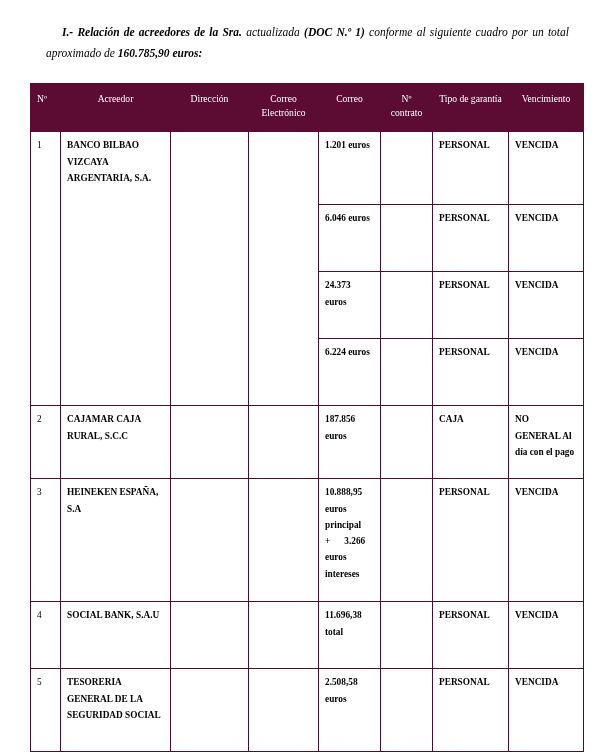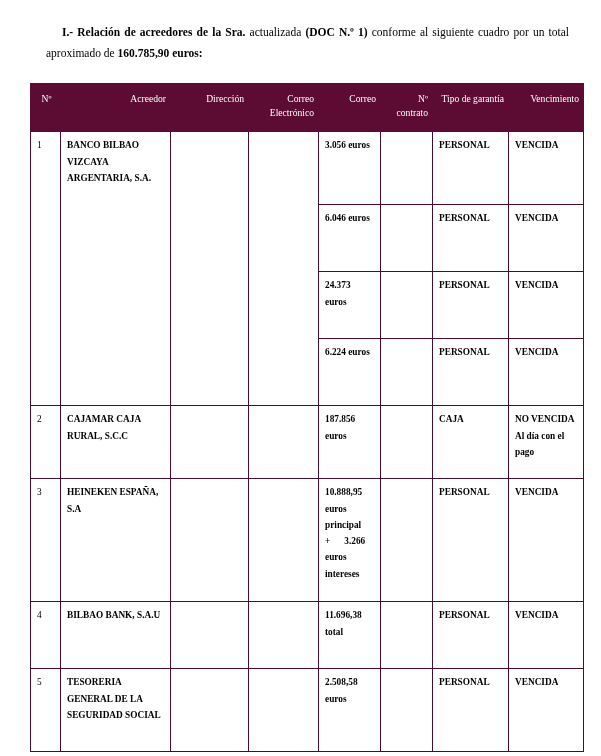--- a/index.html
+++ b/index.html
@@ -21,20 +21,21 @@
     box-sizing: border-box;
     padding: 22px 30px 10px 30px;
     position: relative;
   }
   .intro {
     font-size: 11.5px;
     line-height: 1.85;
     text-align: justify;
     margin: 0 0 18px 0;
     padding: 0 2px 0 16px;
+    font-style: italic;
   }
   .intro .b { font-weight: bold; }
   .intro-indent { display: inline-block; width: 16px; }
 
   table.acreedores {
     border-collapse: collapse;
     width: 543px;
     margin: 0 auto 0 auto;
     table-layout: fixed;
   }
@@ -43,27 +44,27 @@
     border: 1px solid #4a0d2e;
     vertical-align: top;
     padding: 5px 6px 5px 6px;
     font-size: 9.3px;
     line-height: 1.75;
   }
   table.acreedores thead th {
     background: #5c0b33;
     color: #ffffff;
     font-weight: normal;
-    text-align: right;
+    text-align: center;
     font-size: 9.6px;
     padding: 8px 4px 10px 4px;
     line-height: 1.55;
     border: 1px solid #5c0b33;
   }
-  table.acreedores thead th.left-head { text-align: center; padding-left: 6px; }
+  table.acreedores thead th.left-head { text-align: left; padding-left: 6px; }
 
   col.c-num { width: 30px; }
   col.c-acre { width: 110px; }
   col.c-dir { width: 78px; }
   col.c-mail { width: 70px; }
   col.c-deuda { width: 62px; }
   col.c-contr { width: 52px; }
   col.c-tipo  { width: 76px; }
   col.c-venc  { width: 75px; }
 
@@ -109,21 +110,21 @@
         <th>Vencimiento</th>
       </tr>
     </thead>
     <tbody>
 
       <tr>
         <td class="num" rowspan="4">1</td>
         <td class="cell" rowspan="4">BANCO BILBAO VIZCAYA ARGENTARIA, S.A.</td>
         <td class="cell" rowspan="4"></td>
         <td class="cell" rowspan="4"></td>
-        <td class="cell h-tall">3.056 euros</td>
+        <td class="cell h-tall">1.201 euros</td>
         <td class="cell"></td>
         <td class="cell">PERSONAL</td>
         <td class="cell">VENCIDA</td>
       </tr>
       <tr>
         <td class="cell h-row">6.046 euros</td>
         <td class="cell"></td>
         <td class="cell">PERSONAL</td>
         <td class="cell">VENCIDA</td>
       </tr>
@@ -141,40 +142,40 @@
       </tr>
 
       <tr>
         <td class="num">2</td>
         <td class="cell">CAJAMAR CAJA RURAL, S.C.C</td>
         <td class="cell"></td>
         <td class="cell"></td>
         <td class="cell h-tall">187.856 euros</td>
         <td class="cell"></td>
         <td class="cell">CAJA</td>
-        <td class="cell">NO VENCIDA Al día con el pago</td>
+        <td class="cell">NO GENERAL Al día con el pago</td>
       </tr>
 
       <tr>
         <td class="num">3</td>
         <td class="cell">HEINEKEN ESPAÑA, S.A</td>
         <td class="cell"></td>
         <td class="cell"></td>
         <td class="cell" style="height:112px">
           <span>10.888,95 euros principal</span>
           <span class="deuda-plus"><span class="plus">+</span><span>3.266 euros intereses</span></span>
         </td>
         <td class="cell"></td>
         <td class="cell">PERSONAL</td>
         <td class="cell">VENCIDA</td>
       </tr>
 
       <tr>
         <td class="num">4</td>
-        <td class="cell">BILBAO BANK, S.A.U</td>
+        <td class="cell">SOCIAL BANK, S.A.U</td>
         <td class="cell"></td>
         <td class="cell"></td>
         <td class="cell h-row">11.696,38 total</td>
         <td class="cell"></td>
         <td class="cell">PERSONAL</td>
         <td class="cell">VENCIDA</td>
       </tr>
 
       <tr>
         <td class="num">5</td>

